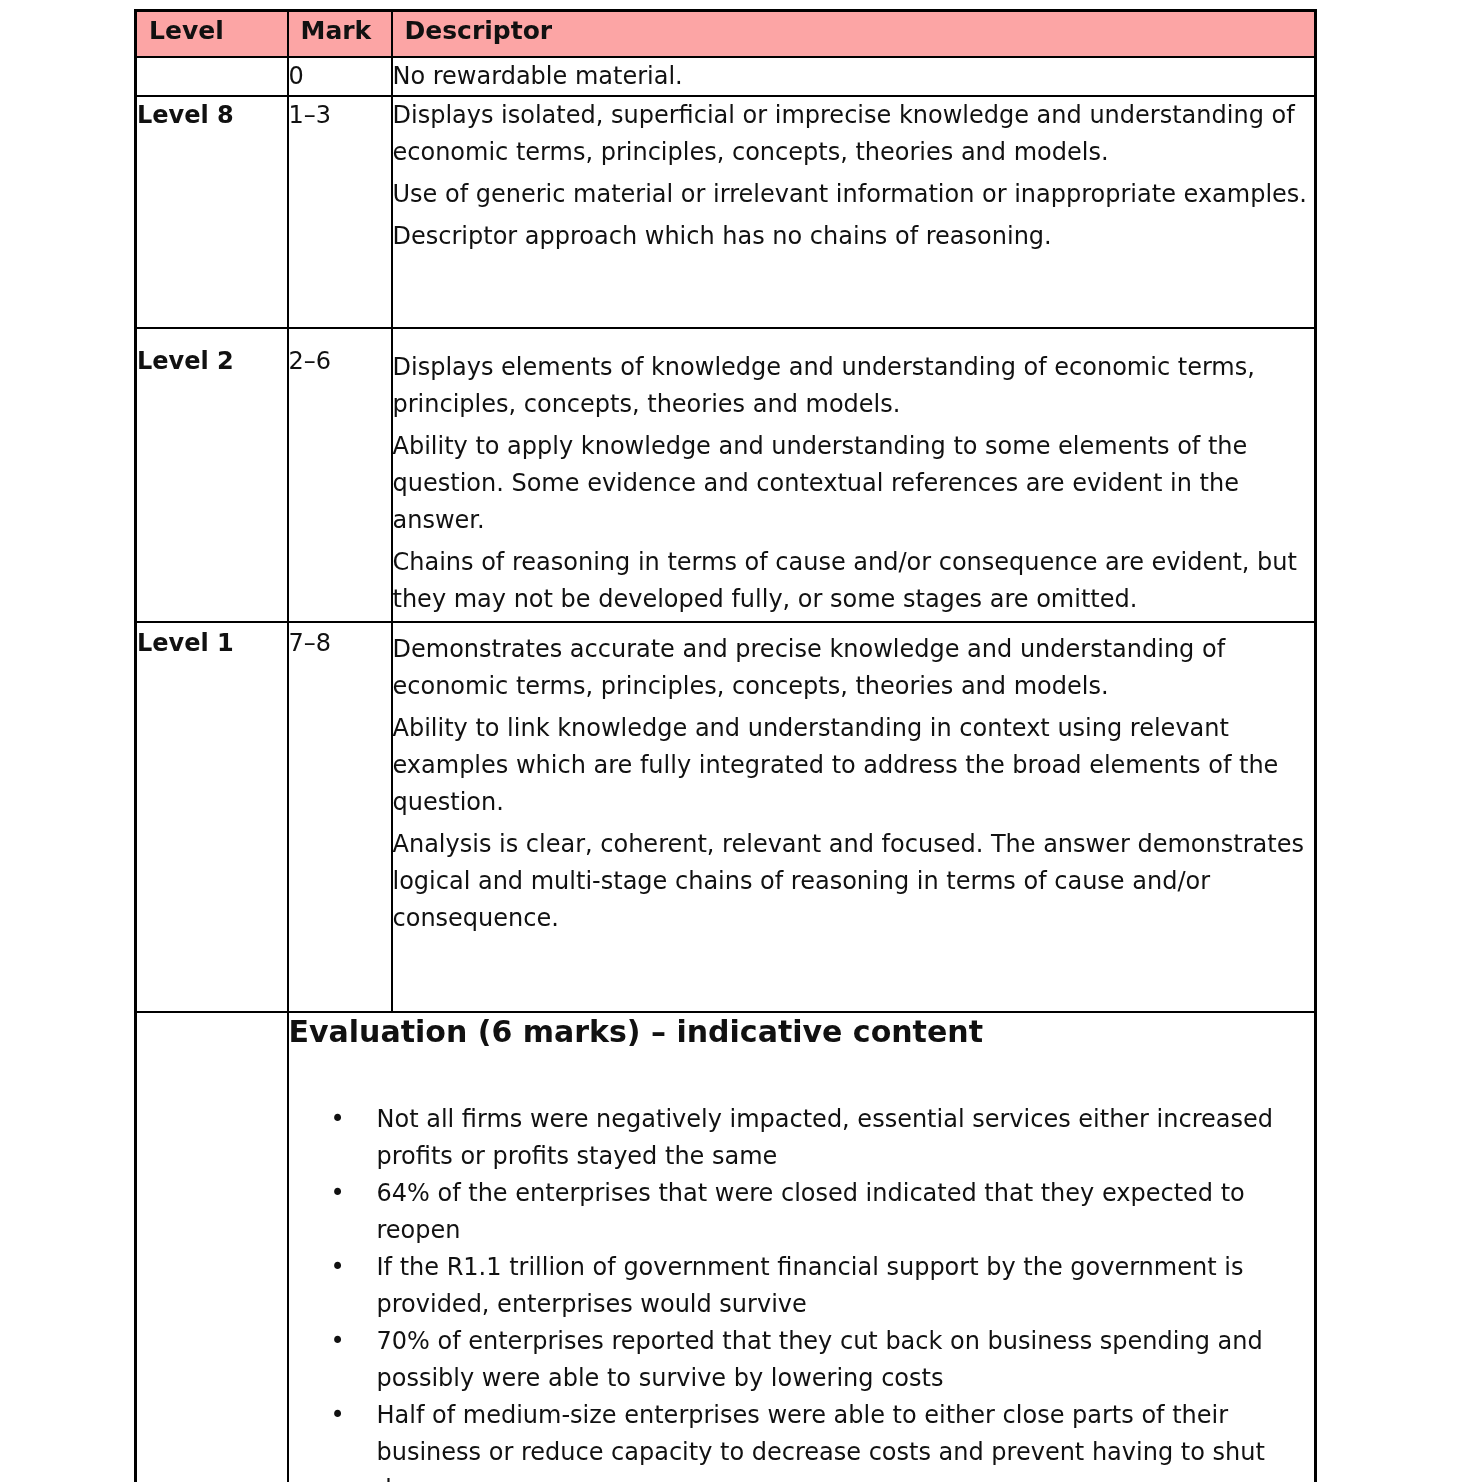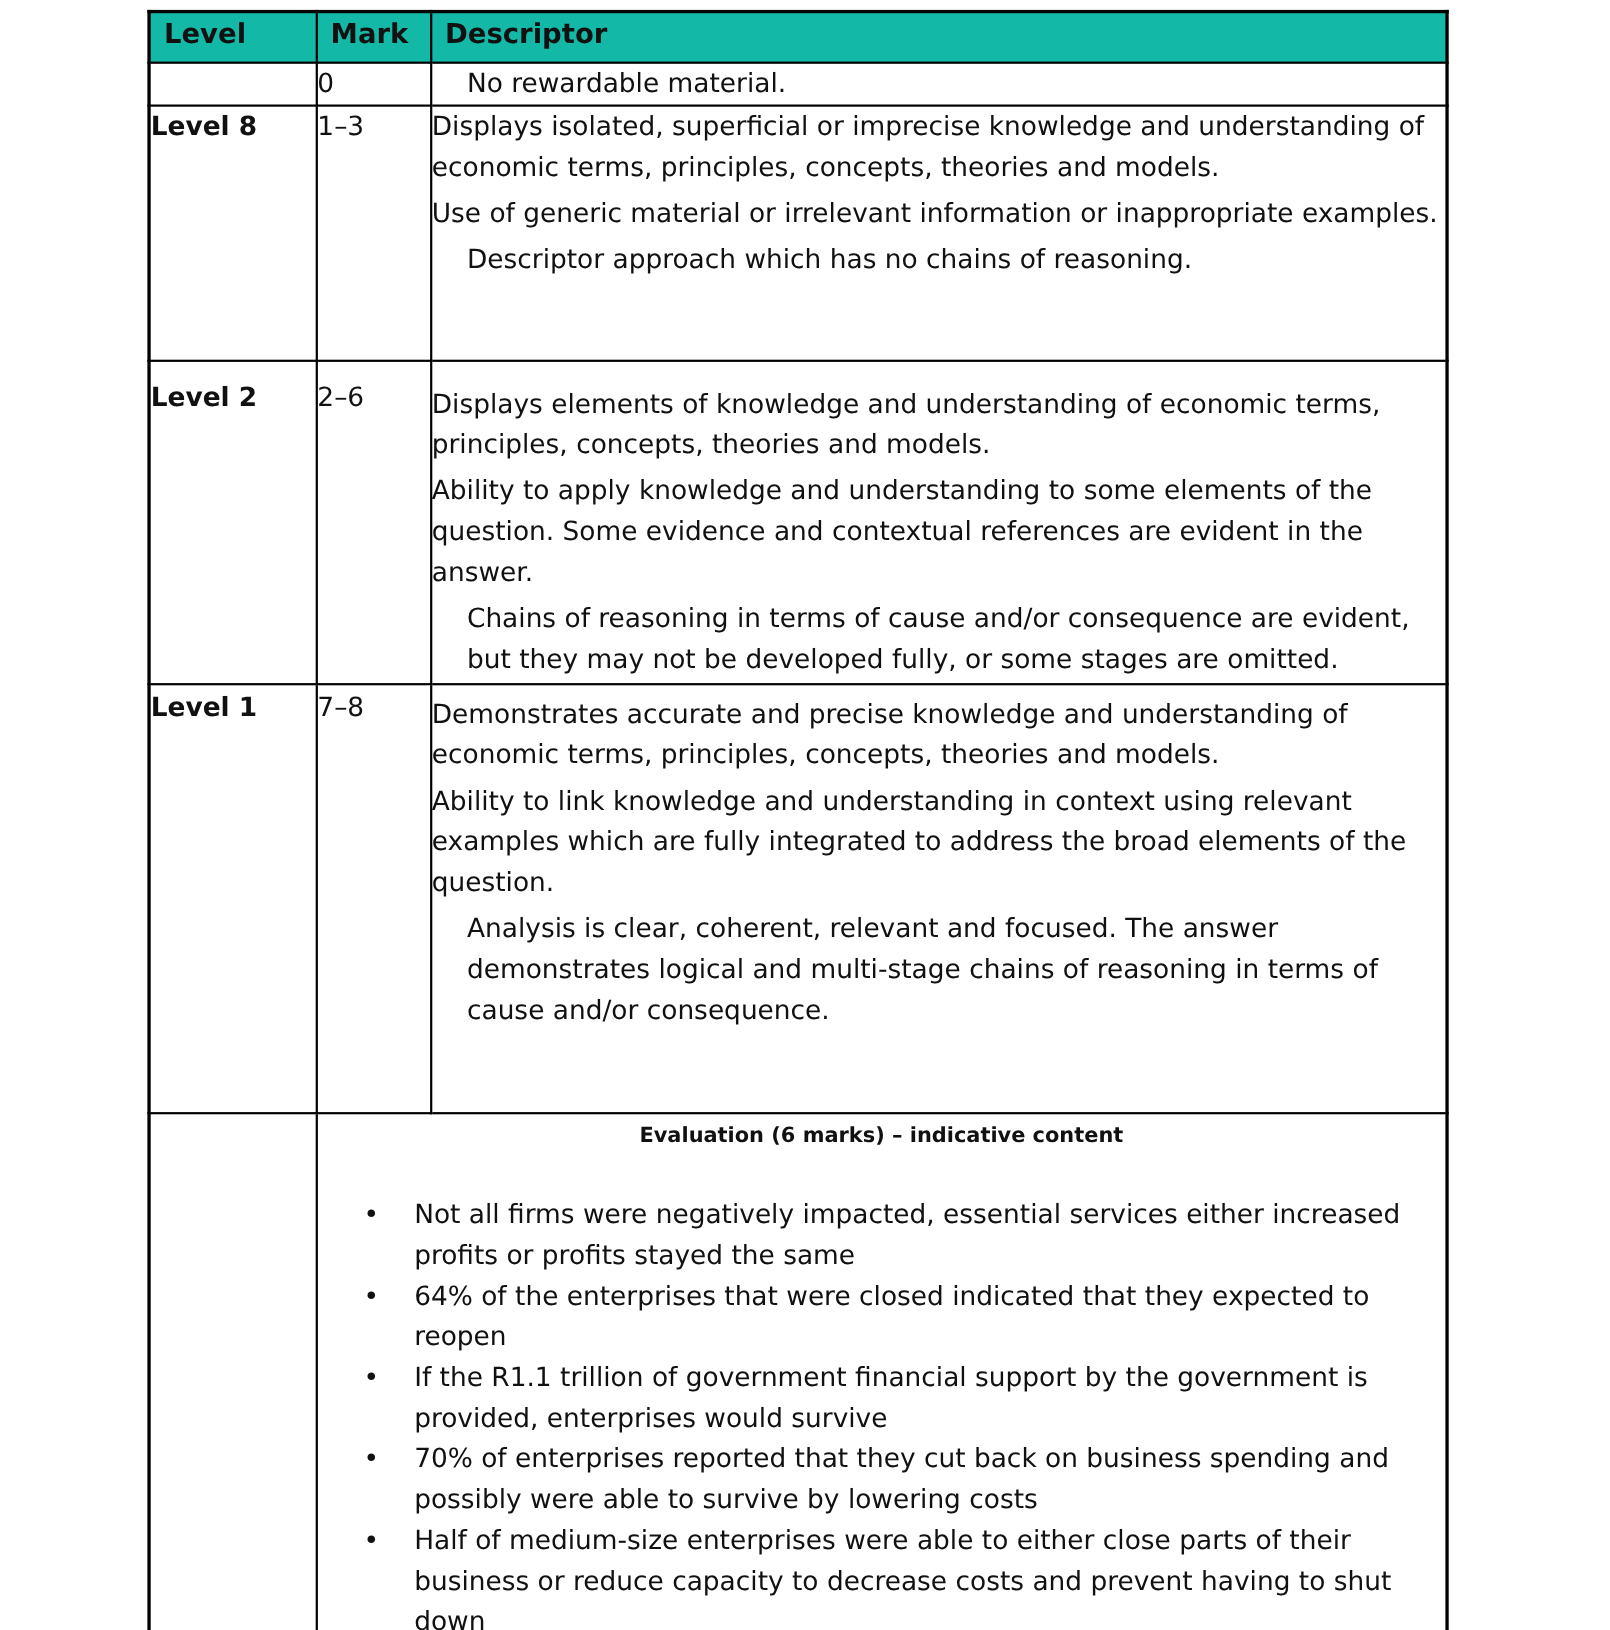--- a/index.html
+++ b/index.html
@@ -1,32 +1,32 @@
 <!DOCTYPE html>
 <html><head>
 <meta charset="utf-8">
 <style>
   html, body { margin: 0; padding: 0; background: #ffffff; }
   body { width: 1464px; height: 1482px; position: relative; font-family: "DejaVu Sans", "Liberation Sans", sans-serif; color: #111; }
   .tbl { position: absolute; left: 134px; top: 9px; width: 1180px; border-collapse: collapse; border: 3px solid #000; table-layout: fixed; }
   .tbl td, .tbl th { border: 2px solid #000; vertical-align: top; text-align: left; padding: 0; }
   col.c1 { width: 152px; } col.c2 { width: 104px; } col.c3 { width: 924px; }
-  .hdr th { background: #14b8a6; font-weight: bold; font-size: 25px; height: 40px; padding: 4px 12px 0 12px; }
+  .hdr th { background: #fca5a5; font-weight: bold; font-size: 25px; height: 40px; padding: 4px 12px 0 12px; }
   .cell { font-size: 24px; line-height: 37px; padding: 2px 12px 0 12px; }
   .lvl { font-weight: bold; }
   .desc p { margin: 0 0 5px 0; }
-  .desc p:last-child { margin-bottom: 0; margin-left: 32px; }
+  .desc p:last-child { margin-bottom: 0; }
   .row0 .cell { height: 37px; }
   .row1 .cell { height: 230px; }
   .row2 .cell { height: 272px; padding-top: 20px; }
   .row2 .lvl, .row2 .mark, .row3 .lvl, .row3 .mark { padding-top: 14px; }
   .row3 .cell { height: 380px; padding-top: 8px; }
   .row3 .lvl, .row3 .mark { padding-top: 2px; }
   .evalcell { padding: 4px 12px 0 12px; height: 476px; }
-  .eval-title { font-weight: bold; font-size: 19px; line-height: 38px; margin-bottom: 35px; text-align: center; }
+  .eval-title { font-weight: bold; font-size: 30px; line-height: 38px; margin-bottom: 50px; }
   .eval-list { list-style: none; margin: 0; padding: 0; }
   .eval-list li { position: relative; padding-left: 88px; font-size: 24px; line-height: 37px; }
   .eval-list li .bullet { position: absolute; left: 42px; top: 0; font-size: 24px; }
 </style>
 </head>
 <body>
 
 <table class="tbl">
   <colgroup>
       <col class="c1">

